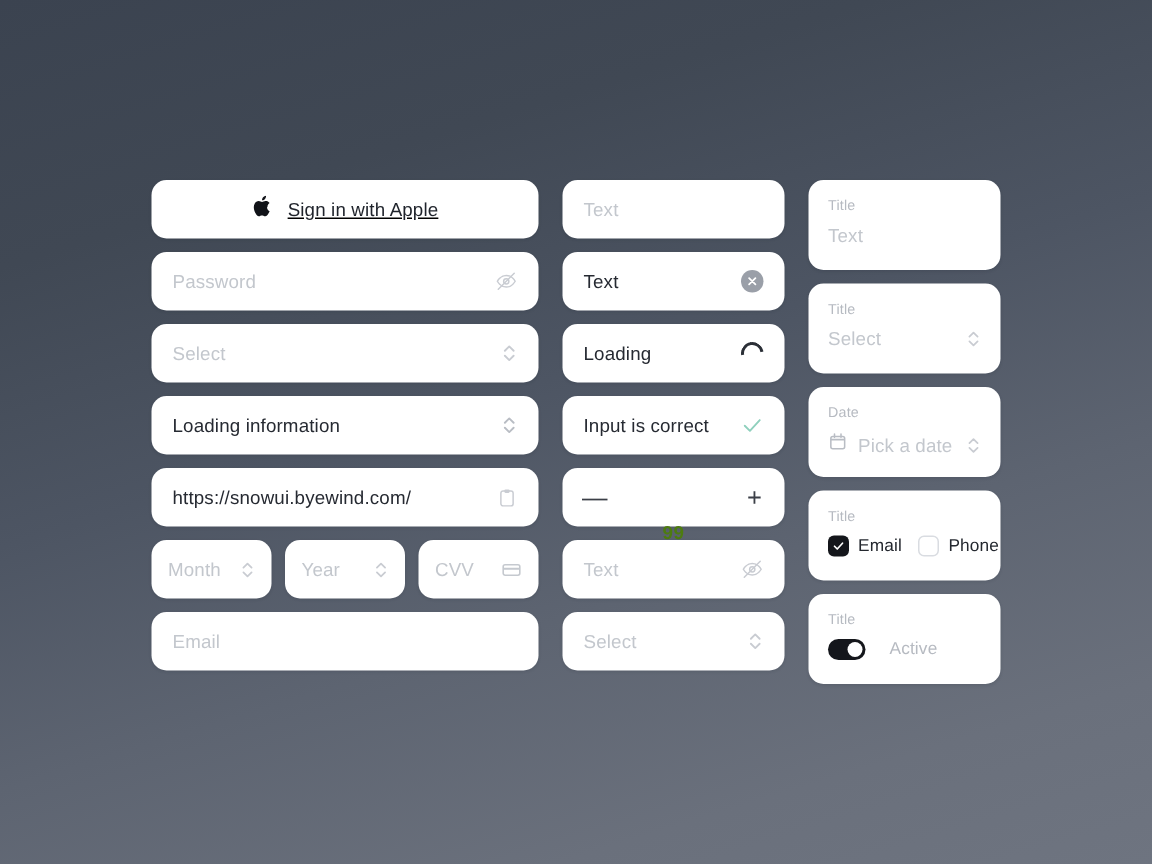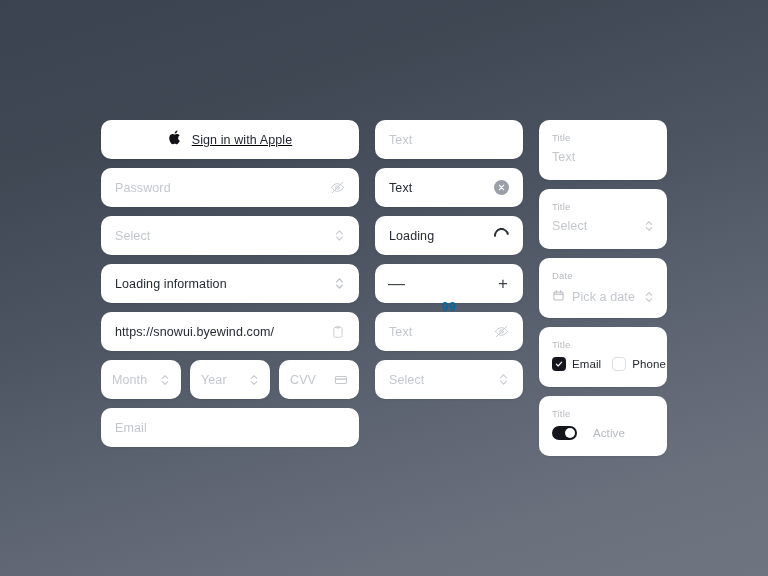--- a/index.html
+++ b/index.html
@@ -90,21 +90,21 @@
   .warn  { color: #ef4b44; }
 
   
   .triple { display: flex; gap: 9px; }
   .triple .field { flex: 1; padding: 0 11px; height: 39px; }
   .triple .ph { font-size: 12.5px; }
 
   
   .stepper { justify-content: space-between; padding: 0 13px; }
   .stepper .num {
-    font-size: 12.5px; color: #0369a1; font-weight: 600;
+    font-size: 12.5px; color: #4d7c0f; font-weight: 600;
     letter-spacing: .3px;
     margin-top: 46px;
   }
   .stepper .pm {
     font-size: 17px; color: #3b3f47; line-height: 1;
     width: 14px; text-align: center; font-weight: 300;
   }
 
   
   .rcard {
@@ -272,20 +272,28 @@
       </span>
     </div>
 
     <div class="field">
       <span class="val">Loading</span>
       <span class="trail">
         <span class="spinner"></span>
       </span>
     </div>
 
+    <div class="field">
+      <span class="val">Input is correct</span>
+      <span class="trail check">
+        <svg width="15" height="15" viewBox="0 0 24 24" fill="none" stroke="currentColor" stroke-width="2" stroke-linecap="round" stroke-linejoin="round">
+          <path d="M4 12.5 9.5 18 20 6.5"></path>
+        </svg>
+      </span>
+    </div>
 
 
     <div class="field stepper">
       <span class="pm">—</span>
       <span class="num">99</span>
       <span class="pm">+</span>
     </div>
 
     <div class="field">
       <span class="ph">Text</span>

